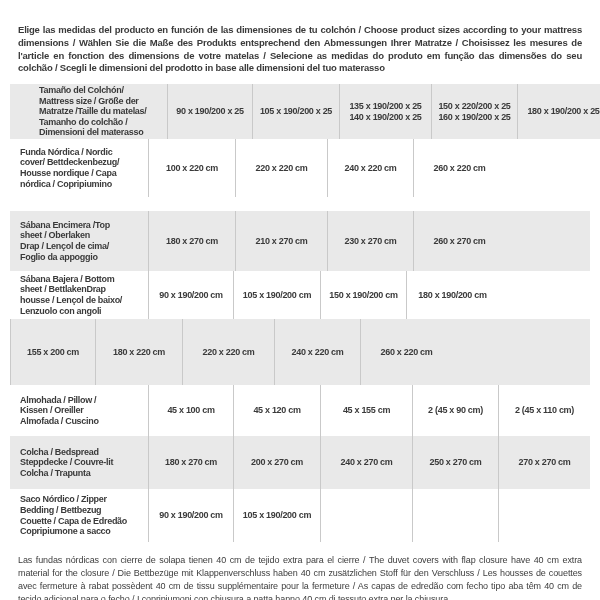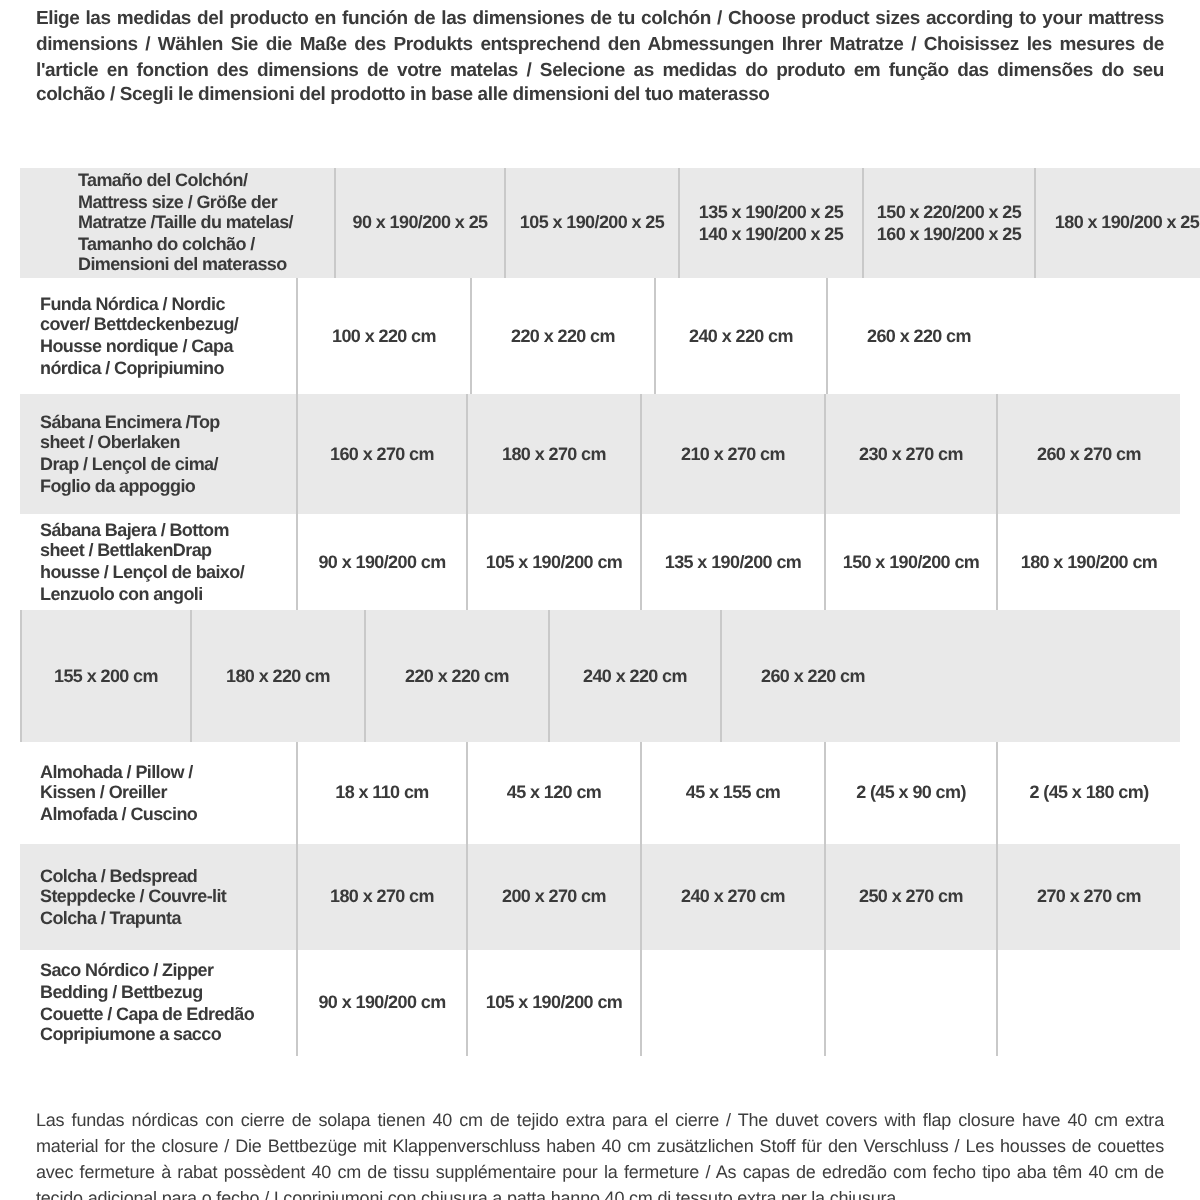--- a/index.html
+++ b/index.html
@@ -2,33 +2,33 @@
 <html><head>
 <meta charset="utf-8">
 <style>
   html,body{margin:0;padding:0;}
   body{
     width:600px;height:600px;background:#ffffff;position:relative;
     font-family:"Liberation Sans","DejaVu Sans",sans-serif;
     color:#3d3d3d;-webkit-font-smoothing:antialiased;
   }
   .header-text{
-    position:absolute;left:18px;top:4px;width:564px;
+    position:absolute;left:18px;top:24px;width:564px;
     font-size:9.5px;line-height:12.8px;font-weight:bold;
     letter-spacing:-0.2px;text-align:justify;color:#3a3a3a;
   }
   .size-table{
     position:absolute;left:10px;top:84px;width:580px;
   }
   .row{display:flex;width:580px;}
   .row:nth-child(odd){background:#e9e9e9;}
   .row:nth-child(even){background:#ffffff;}
   .row:nth-child(1){height:55px;padding-left:19px;}
   .row:nth-child(2){height:58px;}
-  .row:nth-child(3){height:60px;}
+  .row:nth-child(3){height:60px;margin-top:14px;}
   .row:nth-child(4){height:48px;}
   .row:nth-child(5){height:66px;}
   .row:nth-child(6){height:51px;}
   .row:nth-child(7){height:53px;}
   .row:nth-child(8){height:53px;}
   .cell{
     box-sizing:border-box;display:flex;align-items:center;
     font-weight:bold;font-size:9px;letter-spacing:-0.3px;
     white-space:pre-line;
   }
@@ -82,56 +82,54 @@
     <div class="cell value-cell col-3">220 x 220 cm</div>
     <div class="cell value-cell col-4">240 x 220 cm</div>
     <div class="cell value-cell col-5">260 x 220 cm</div>
   </div>
 
   <div class="row">
     <div class="cell label-cell">Sábana Encimera /Top
 sheet / Oberlaken
 Drap / Lençol de cima/
 Foglio da appoggio</div>
-    <div class="cell value-cell col-1">160 x 270 cm</div>
     <div class="cell value-cell col-2">180 x 270 cm</div>
     <div class="cell value-cell col-3">210 x 270 cm</div>
     <div class="cell value-cell col-4">230 x 270 cm</div>
     <div class="cell value-cell col-5">260 x 270 cm</div>
   </div>
 
   <div class="row">
     <div class="cell label-cell">Sábana Bajera / Bottom
 sheet / BettlakenDrap
 housse / Lençol de baixo/
 Lenzuolo con angoli</div>
     <div class="cell value-cell col-1">90 x 190/200 cm</div>
     <div class="cell value-cell col-2">105 x 190/200 cm</div>
-    <div class="cell value-cell col-3">135 x 190/200 cm</div>
     <div class="cell value-cell col-4">150 x 190/200 cm</div>
     <div class="cell value-cell col-5">180 x 190/200 cm</div>
   </div>
 
   <div class="row">
     <div class="cell value-cell col-1">155 x 200 cm</div>
     <div class="cell value-cell col-2">180 x 220 cm</div>
     <div class="cell value-cell col-3">220 x 220 cm</div>
     <div class="cell value-cell col-4">240 x 220 cm</div>
     <div class="cell value-cell col-5">260 x 220 cm</div>
   </div>
 
   <div class="row">
     <div class="cell label-cell">Almohada  / Pillow /
 Kissen / Oreiller
 Almofada / Cuscino</div>
-    <div class="cell value-cell col-1">18 x 110 cm</div>
+    <div class="cell value-cell col-1">45 x 100 cm</div>
     <div class="cell value-cell col-2">45 x 120 cm</div>
     <div class="cell value-cell col-3">45 x 155 cm</div>
     <div class="cell value-cell col-4">2 (45 x 90 cm)</div>
-    <div class="cell value-cell col-5">2 (45 x 180 cm)</div>
+    <div class="cell value-cell col-5">2 (45 x 110 cm)</div>
   </div>
 
   <div class="row">
     <div class="cell label-cell">Colcha / Bedspread
 Steppdecke / Couvre-lit
 Colcha / Trapunta</div>
     <div class="cell value-cell col-1">180 x 270 cm</div>
     <div class="cell value-cell col-2">200 x 270 cm</div>
     <div class="cell value-cell col-3">240 x 270 cm</div>
     <div class="cell value-cell col-4">250 x 270 cm</div>

